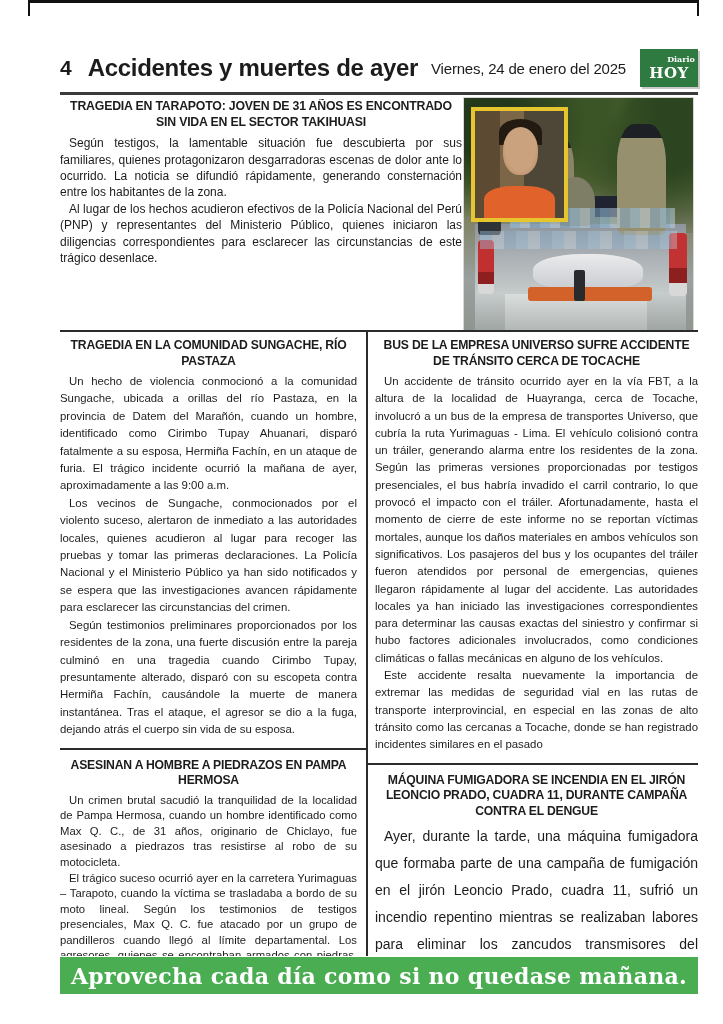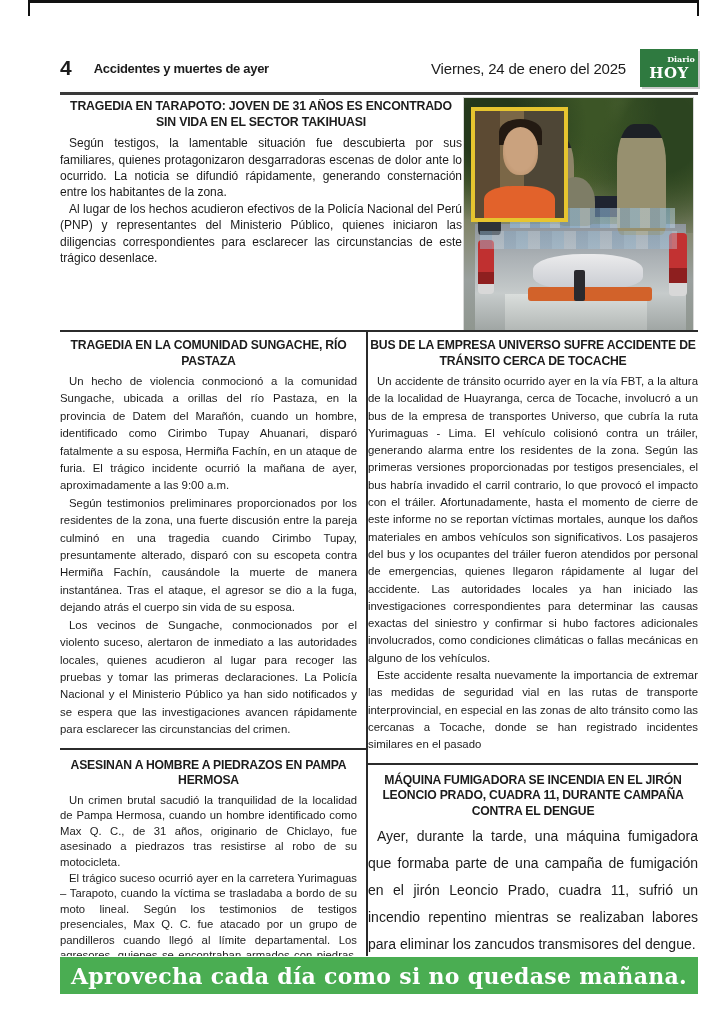--- a/index.html
+++ b/index.html
@@ -14,21 +14,21 @@
     font-family:"Liberation Sans",sans-serif;color:var(--ink);overflow:hidden;
   }
   
   .frame-top{position:absolute;left:28px;top:0;width:671px;height:3px;background:#111;}
   .tick-left{position:absolute;left:28px;top:0;width:2px;height:16px;background:#111;}
   .tick-right{position:absolute;left:697px;top:0;width:2px;height:16px;background:#111;}
 
   
   .header{position:absolute;left:60px;top:46px;width:638px;height:44px;display:flex;align-items:center;}
   .page-number{font-size:21px;font-weight:bold;letter-spacing:0;}
-  .section-title{margin-left:22px;font-size:13px;font-weight:bold;letter-spacing:-0.3px;}
+  .section-title{margin-left:16px;font-size:24px;font-weight:bold;letter-spacing:-0.3px;}
   .header-spacer{flex:1;}
   .edition-date{font-size:15px;letter-spacing:-0.2px;margin-right:14px;}
   .logo{width:58px;height:38px;background:var(--logo-green);color:#fff;display:flex;flex-direction:column;
         align-items:center;justify-content:center;box-shadow:2px 2px 0 #c9c9c9;}
   .logo-top{font-family:"DejaVu Serif",serif;font-weight:bold;font-size:8px;line-height:9px;margin-left:24px;}
   .logo-main{font-family:"DejaVu Serif",serif;font-weight:bold;font-size:15px;line-height:18px;letter-spacing:0.5px;}
   .header-rule{position:absolute;left:60px;top:92px;width:638px;height:3px;background:#3a3a3a;}
 
   
   .lead{position:absolute;left:60px;top:99px;width:402px;height:231px;overflow:hidden;}
@@ -71,21 +71,21 @@
 
   
   .cols-rule{position:absolute;left:60px;top:330px;width:638px;height:2px;background:var(--rule);}
   .v-divider{position:absolute;left:366px;top:330px;width:2px;height:626px;background:var(--rule);}
   .col{position:absolute;top:336px;height:620px;overflow:hidden;}
   .col-left{left:60px;width:306px;}
   .col-right{left:368px;width:330px;}
   .col h3{margin:2px 0 4px 0;font-size:12.2px;line-height:15.5px;text-align:center;font-weight:bold;letter-spacing:-0.2px;}
   .col p{margin:0;text-align:justify;text-indent:9px;color:var(--ink);}
   .col-left h3,.col-left p{padding-right:9px;}
-  .col-right h3,.col-right p{padding-left:0;}
+  .col-right h3,.col-right p{padding-left:7px;}
   .article-rule{border-top:2px solid var(--rule);margin:9px 0 8px 0;}
   .sungache p{font-size:11.4px;line-height:17.4px;}
   .pampa p{font-size:11.3px;line-height:15.6px;}
   .bus p{font-size:11.4px;line-height:17.3px;}
   .fumigadora p{font-size:14px;line-height:27px;}
 
   
   .banner{position:absolute;left:60px;top:957px;width:638px;height:37px;background:var(--banner-green);
           display:flex;align-items:center;justify-content:center;}
   .banner-text{font-family:"DejaVu Serif",serif;font-weight:bold;font-size:22px;color:#ffffff;letter-spacing:0.3px;}
@@ -141,22 +141,22 @@
     </div>
   </div>
 
   <div class="cols-rule"></div>
   <div class="v-divider"></div>
 
   <div class="col col-left">
     <section class="sungache">
       <h3>TRAGEDIA EN LA COMUNIDAD SUNGACHE, RÍO PASTAZA</h3>
       <p>Un hecho de violencia conmocionó a la comunidad Sungache, ubicada a orillas del río Pastaza, en la provincia de Datem del Marañón, cuando un hombre, identificado como Cirimbo Tupay Ahuanari, disparó fatalmente a su esposa, Hermiña Fachín, en un ataque de furia. El trágico incidente ocurrió la mañana de ayer, aproximadamente a las 9:00 a.m.</p>
+      <p>Los vecinos de Sungache, conmocionados por el violento suceso, alertaron de inmediato a las autoridades locales, quienes acudieron al lugar para recoger las pruebas y tomar las primeras declaraciones. La Policía Nacional y el Ministerio Público ya han sido notificados y se espera que las investigaciones avancen rápidamente para esclarecer las circunstancias del crimen.</p>
       <p>Según testimonios preliminares proporcionados por los residentes de la zona, una fuerte discusión entre la pareja culminó en una tragedia cuando Cirimbo Tupay, presuntamente alterado, disparó con su escopeta contra Hermiña Fachín, causándole la muerte de manera instantánea. Tras el ataque, el agresor se dio a la fuga, dejando atrás el cuerpo sin vida de su esposa.</p>
-      <p>Los vecinos de Sungache, conmocionados por el violento suceso, alertaron de inmediato a las autoridades locales, quienes acudieron al lugar para recoger las pruebas y tomar las primeras declaraciones. La Policía Nacional y el Ministerio Público ya han sido notificados y se espera que las investigaciones avancen rápidamente para esclarecer las circunstancias del crimen.</p>
     </section>
     <div class="article-rule"></div>
     <section class="pampa">
       <h3>ASESINAN A HOMBRE A PIEDRAZOS EN PAMPA HERMOSA</h3>
       <p>Un crimen brutal sacudió la tranquilidad de la localidad de Pampa Hermosa, cuando un hombre identificado como Max Q. C., de 31 años, originario de Chiclayo, fue asesinado a piedrazos tras resistirse al robo de su motocicleta.</p>
       <p>El trágico suceso ocurrió ayer en la carretera Yurimaguas – Tarapoto, cuando la víctima se trasladaba a bordo de su moto lineal. Según los testimonios de testigos presenciales, Max Q. C. fue atacado por un grupo de pandilleros cuando llegó al límite departamental. Los agresores, quienes se encontraban armados con piedras, intentaron despojarlo de su vehículo, pero al oponer resistencia, la víctima fue brutalmente golpeada hasta perder la vida en el lugar.</p>
 
     </section>
   </div>
 

